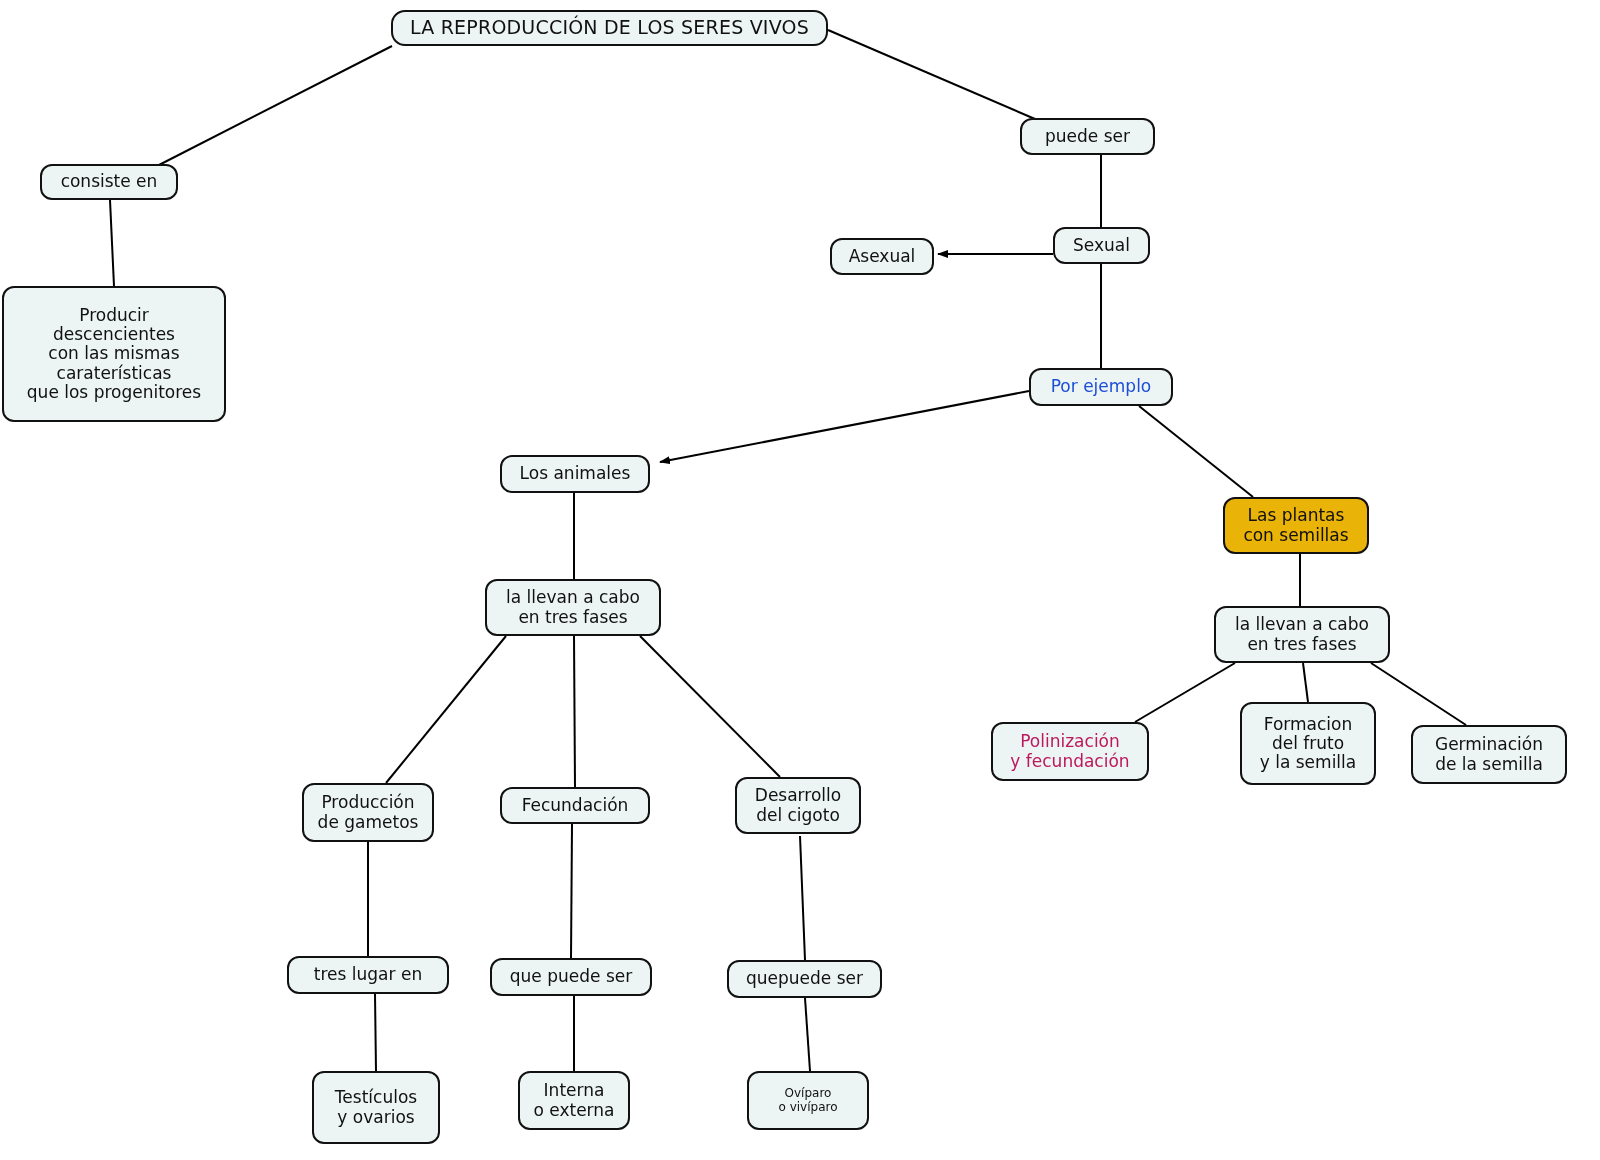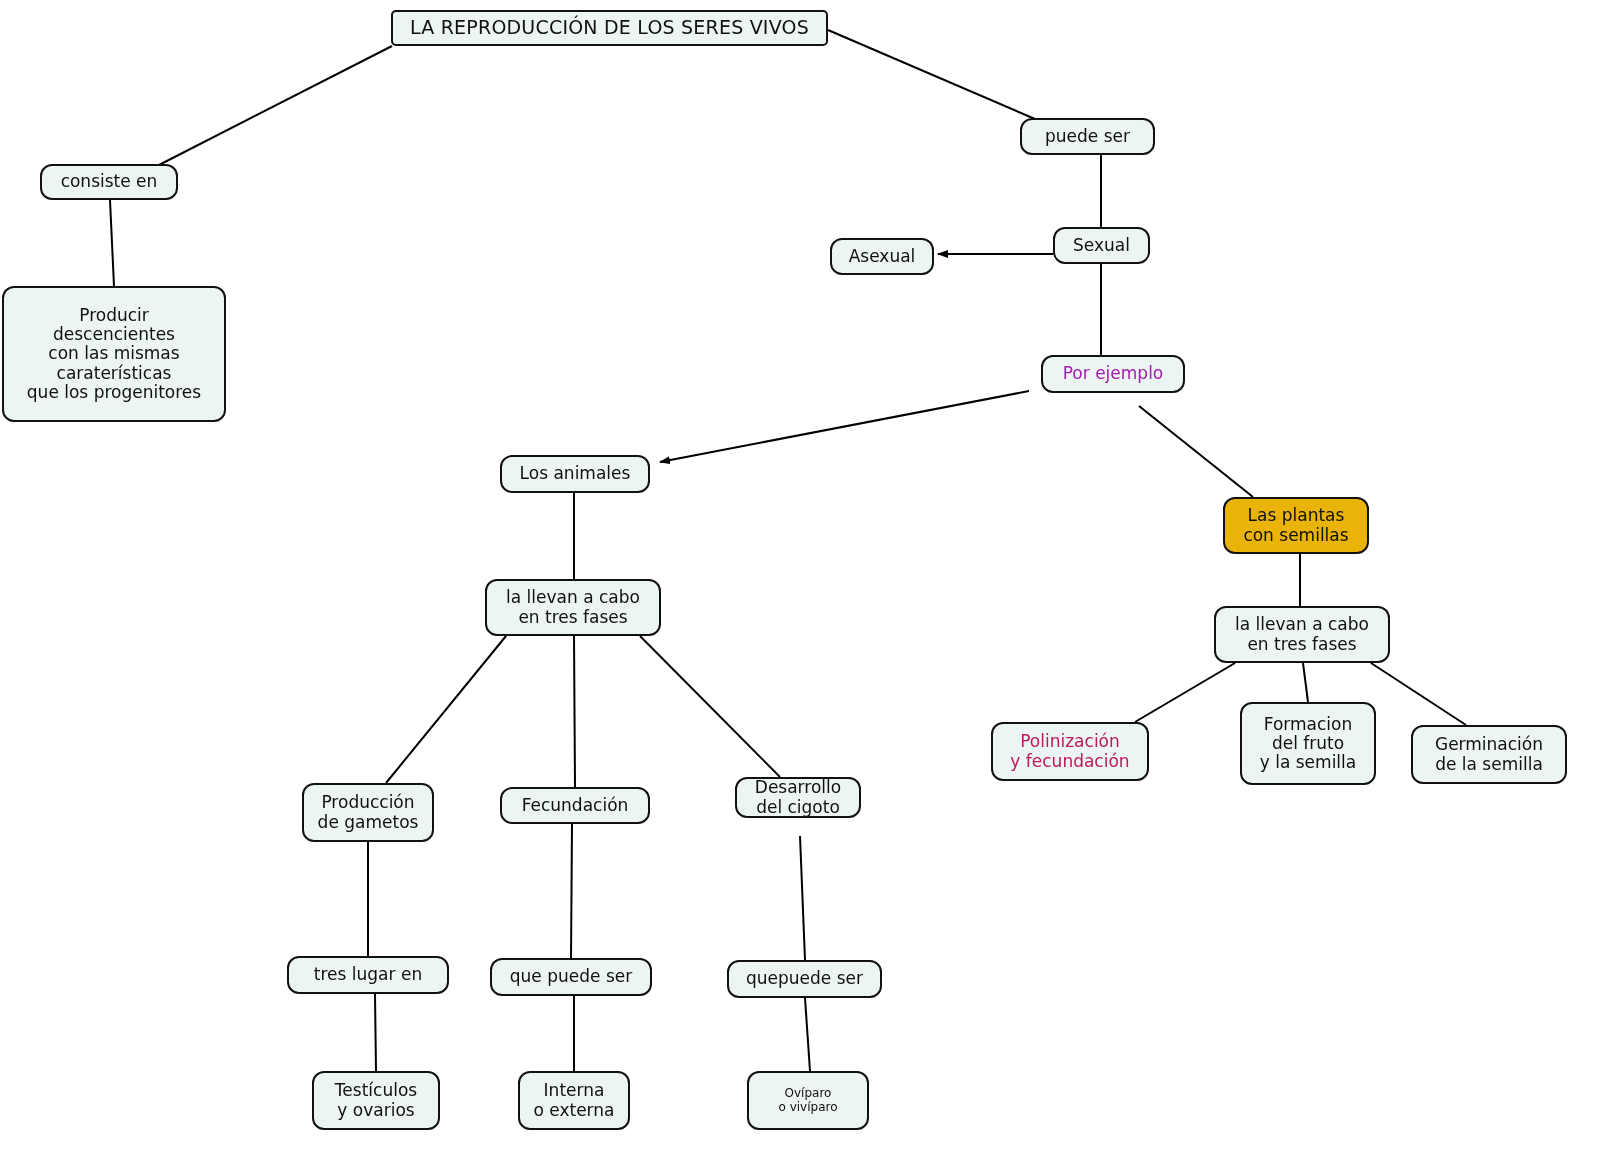--- a/index.html
+++ b/index.html
@@ -35,21 +35,21 @@
     background: #edf4f4;
     border: 2px solid #111111;
     border-radius: 12px;
     color: #111111;
     line-height: 1.12;
     white-space: pre-line;
     padding: 2px 10px;
     z-index: 2;
   }
   .node.title-node {
-    border-radius: 5px;
+    border-radius: 14px;
     letter-spacing: 0.2px;
   }
 </style>
 </head>
 <body>
 
 <div id="canvas">
   <svg id="edges" viewBox="0 0 1600 1160" width="1600" height="1160" xmlns="http://www.w3.org/2000/svg">
     <defs>
       <marker id="arrowhead" markerWidth="11" markerHeight="8" refX="10" refY="4" orient="auto" markerUnits="userSpaceOnUse">
@@ -85,43 +85,43 @@
       <div class="node title-node" style="left: 391px; top: 10px; width: 437px; height: 36px; font-size: 19px; background: rgb(237, 244, 244); border-color: rgb(17, 17, 17); color: rgb(17, 17, 17);"><span>LA REPRODUCCIÓN DE LOS SERES VIVOS</span></div>
       <div class="node" style="left: 40px; top: 164px; width: 138px; height: 36px; font-size: 17px; background: rgb(237, 244, 244); border-color: rgb(17, 17, 17); color: rgb(17, 17, 17);"><span>consiste en</span></div>
       <div class="node" style="left: 2px; top: 286px; width: 224px; height: 136px; font-size: 17px; background: rgb(237, 244, 244); border-color: rgb(17, 17, 17); color: rgb(17, 17, 17);"><span>Producir
 descencientes
 con las mismas
 caraterísticas
 que los progenitores</span></div>
       <div class="node" style="left: 1020px; top: 118px; width: 135px; height: 37px; font-size: 17px; background: rgb(237, 244, 244); border-color: rgb(17, 17, 17); color: rgb(17, 17, 17);"><span>puede ser</span></div>
       <div class="node" style="left: 1053px; top: 227px; width: 97px; height: 37px; font-size: 17px; background: rgb(237, 244, 244); border-color: rgb(17, 17, 17); color: rgb(17, 17, 17);"><span>Sexual</span></div>
       <div class="node" style="left: 830px; top: 238px; width: 104px; height: 37px; font-size: 17px; background: rgb(237, 244, 244); border-color: rgb(17, 17, 17); color: rgb(17, 17, 17);"><span>Asexual</span></div>
-      <div class="node" style="left: 1029px; top: 355px; width: 144px; height: 38px; font-size: 17px; background: rgb(237, 244, 244); border-color: rgb(17, 17, 17); color: #a21caf; margin-left: 12px;"><span>Por ejemplo</span></div>
+      <div class="node" style="left: 1029px; top: 368px; width: 144px; height: 38px; font-size: 17px; background: rgb(237, 244, 244); border-color: rgb(17, 17, 17); color: #1d4ed8;"><span>Por ejemplo</span></div>
       <div class="node" style="left: 500px; top: 455px; width: 150px; height: 38px; font-size: 17px; background: rgb(237, 244, 244); border-color: rgb(17, 17, 17); color: rgb(17, 17, 17);"><span>Los animales</span></div>
       <div class="node" style="left: 1223px; top: 497px; width: 146px; height: 57px; font-size: 17px; background: #eab308; border-color: rgb(17, 17, 17); color: rgb(17, 17, 17);"><span>Las plantas
 con semillas</span></div>
       <div class="node" style="left: 485px; top: 579px; width: 176px; height: 57px; font-size: 17px; background: rgb(237, 244, 244); border-color: rgb(17, 17, 17); color: rgb(17, 17, 17);"><span>la llevan a cabo
 en tres fases</span></div>
       <div class="node" style="left: 1214px; top: 606px; width: 176px; height: 57px; font-size: 17px; background: rgb(237, 244, 244); border-color: rgb(17, 17, 17); color: rgb(17, 17, 17);"><span>la llevan a cabo
 en tres fases</span></div>
       <div class="node" style="left: 302px; top: 783px; width: 132px; height: 59px; font-size: 17px; background: rgb(237, 244, 244); border-color: rgb(17, 17, 17); color: rgb(17, 17, 17);"><span>Producción
 de gametos</span></div>
       <div class="node" style="left: 500px; top: 787px; width: 150px; height: 37px; font-size: 17px; background: rgb(237, 244, 244); border-color: rgb(17, 17, 17); color: rgb(17, 17, 17);"><span>Fecundación</span></div>
-      <div class="node" style="left: 735px; top: 777px; width: 126px; height: 41px; font-size: 17px; background: rgb(237, 244, 244); border-color: rgb(17, 17, 17); color: rgb(17, 17, 17);"><span>Desarrollo
+      <div class="node" style="left: 735px; top: 777px; width: 126px; height: 57px; font-size: 17px; background: rgb(237, 244, 244); border-color: rgb(17, 17, 17); color: rgb(17, 17, 17);"><span>Desarrollo
 del cigoto</span></div>
       <div class="node" style="left: 991px; top: 722px; width: 158px; height: 59px; font-size: 17px; background: rgb(237, 244, 244); border-color: rgb(17, 17, 17); color: #be185d;"><span>Polinización
 y fecundación</span></div>
       <div class="node" style="left: 1240px; top: 702px; width: 136px; height: 83px; font-size: 17px; background: rgb(237, 244, 244); border-color: rgb(17, 17, 17); color: rgb(17, 17, 17);"><span>Formacion
 del fruto
 y la semilla</span></div>
       <div class="node" style="left: 1411px; top: 725px; width: 156px; height: 59px; font-size: 17px; background: rgb(237, 244, 244); border-color: rgb(17, 17, 17); color: rgb(17, 17, 17); align-items: center;"><span>Germinación
 de la semilla</span></div>
       <div class="node" style="left: 287px; top: 956px; width: 162px; height: 38px; font-size: 17px; background: rgb(237, 244, 244); border-color: rgb(17, 17, 17); color: rgb(17, 17, 17);"><span>tres lugar en</span></div>
       <div class="node" style="left: 490px; top: 958px; width: 162px; height: 38px; font-size: 17px; background: rgb(237, 244, 244); border-color: rgb(17, 17, 17); color: rgb(17, 17, 17);"><span>que puede ser</span></div>
       <div class="node" style="left: 727px; top: 960px; width: 155px; height: 38px; font-size: 17px; background: rgb(237, 244, 244); border-color: rgb(17, 17, 17); color: rgb(17, 17, 17);"><span>quepuede ser</span></div>
-      <div class="node" style="left: 312px; top: 1071px; width: 128px; height: 59px; font-size: 17px; background: rgb(237, 244, 244); border-color: rgb(17, 17, 17); color: rgb(17, 17, 17);"><span>Testículos
+      <div class="node" style="left: 312px; top: 1071px; width: 128px; height: 73px; font-size: 17px; background: rgb(237, 244, 244); border-color: rgb(17, 17, 17); color: rgb(17, 17, 17);"><span>Testículos
 y ovarios</span></div>
       <div class="node" style="left: 518px; top: 1071px; width: 112px; height: 59px; font-size: 17px; background: rgb(237, 244, 244); border-color: rgb(17, 17, 17); color: rgb(17, 17, 17);"><span>Interna
 o externa</span></div>
       <div class="node" style="left: 747px; top: 1071px; width: 122px; height: 59px; font-size: 12px; background: rgb(237, 244, 244); border-color: rgb(17, 17, 17); color: rgb(17, 17, 17);"><span>Ovíparo
 o vivíparo</span></div>
     </div>
 </div>
 
 </body></html>

